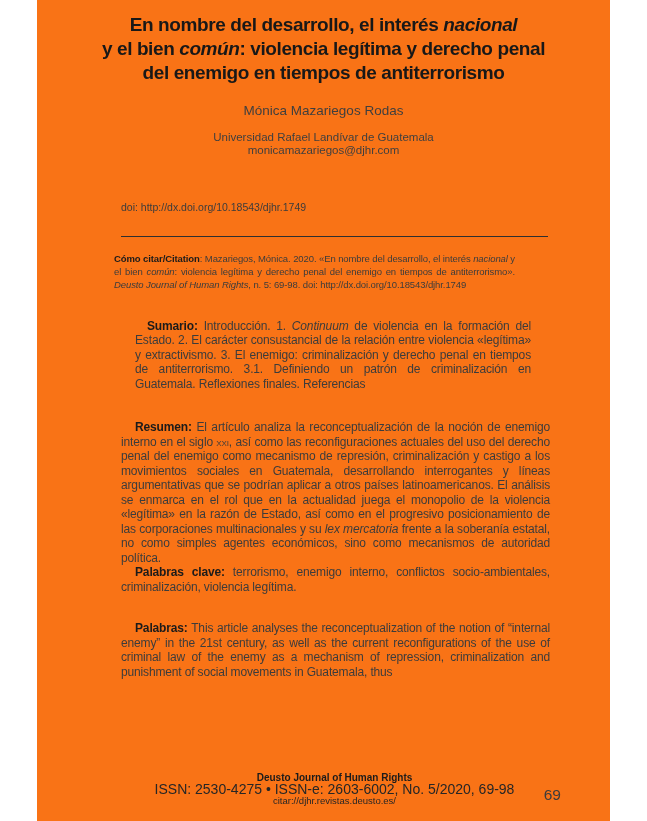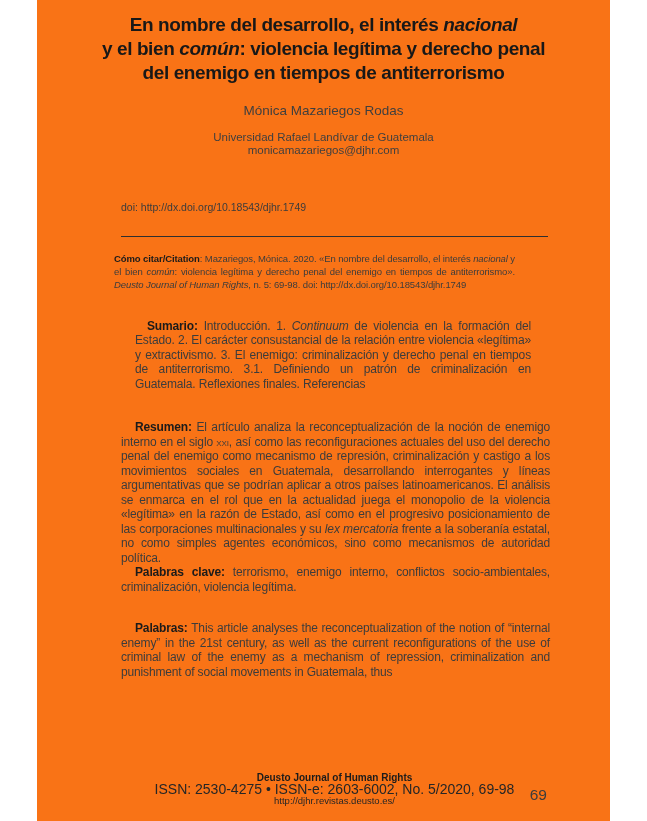--- a/index.html
+++ b/index.html
@@ -86,21 +86,21 @@
     top: 772px;
     text-align: center;
     color: #262626;
   }
   .journal-name { font-size: 10px; font-weight: bold; line-height: 11.5px; color: #1b1b1b; }
   .issn-line { font-size: 14px; line-height: 11.5px; }
   .journal-url { font-size: 9.5px; line-height: 11.5px; }
   .page-number {
     position: absolute;
     top: 786px;
-    right: 63px;
+    right: 49px;
     font-size: 15.5px;
     line-height: 18px;
     color: #3c3c3c;
   }
 </style>
 </head>
 <body>
 
 <div class="page">
 
@@ -123,18 +123,18 @@
 
   <p class="body-par resumen"><span class="bd">Resumen:</span><span> El artículo analiza la reconceptualización de la noción de enemigo interno en el siglo </span><span class="sc">xxi</span><span>, así como las reconfiguraciones actuales del uso del derecho penal del enemigo como mecanismo de represión, criminalización y castigo a los movimientos sociales en Guatemala, desarrollando interrogantes y líneas argumentativas que se podrían aplicar a otros países latinoamericanos. El análisis se enmarca en el rol que en la actualidad juega el monopolio de la violencia «legítima» en la razón de Estado, así como en el progresivo posicionamiento de las corporaciones multinacionales y su </span><span class="it">lex mercatoria</span><span> frente a la soberanía estatal, no como simples agentes económicos, sino como mecanismos de autoridad política.</span></p>
 
   <p class="body-par keywords"><span class="bd">Palabras clave:</span><span> terrorismo, enemigo interno, conflictos socio-ambientales, criminalización, violencia legítima.</span></p>
 
   <p class="body-par abstract"><span class="bd">Palabras:</span><span> This article analyses the reconceptualization of the notion of “internal enemy” in the 21st century, as well as the current reconfigurations of the use of criminal law of the enemy as a mechanism of repression, criminalization and punishment of social movements in Guatemala, thus</span></p>
 
   <footer class="journal-footer">
     <div class="journal-name">Deusto Journal of Human Rights</div>
     <div class="issn-line">ISSN: 2530-4275 • ISSN-e: 2603-6002, No. 5/2020, 69-98</div>
-    <div class="journal-url">http://djhr.revistas.deusto.es/</div>
+    <div class="journal-url">citar://djhr.revistas.deusto.es/</div>
   </footer>
 
   <div class="page-number">69</div>
 
 </div>
 
 </body></html>

